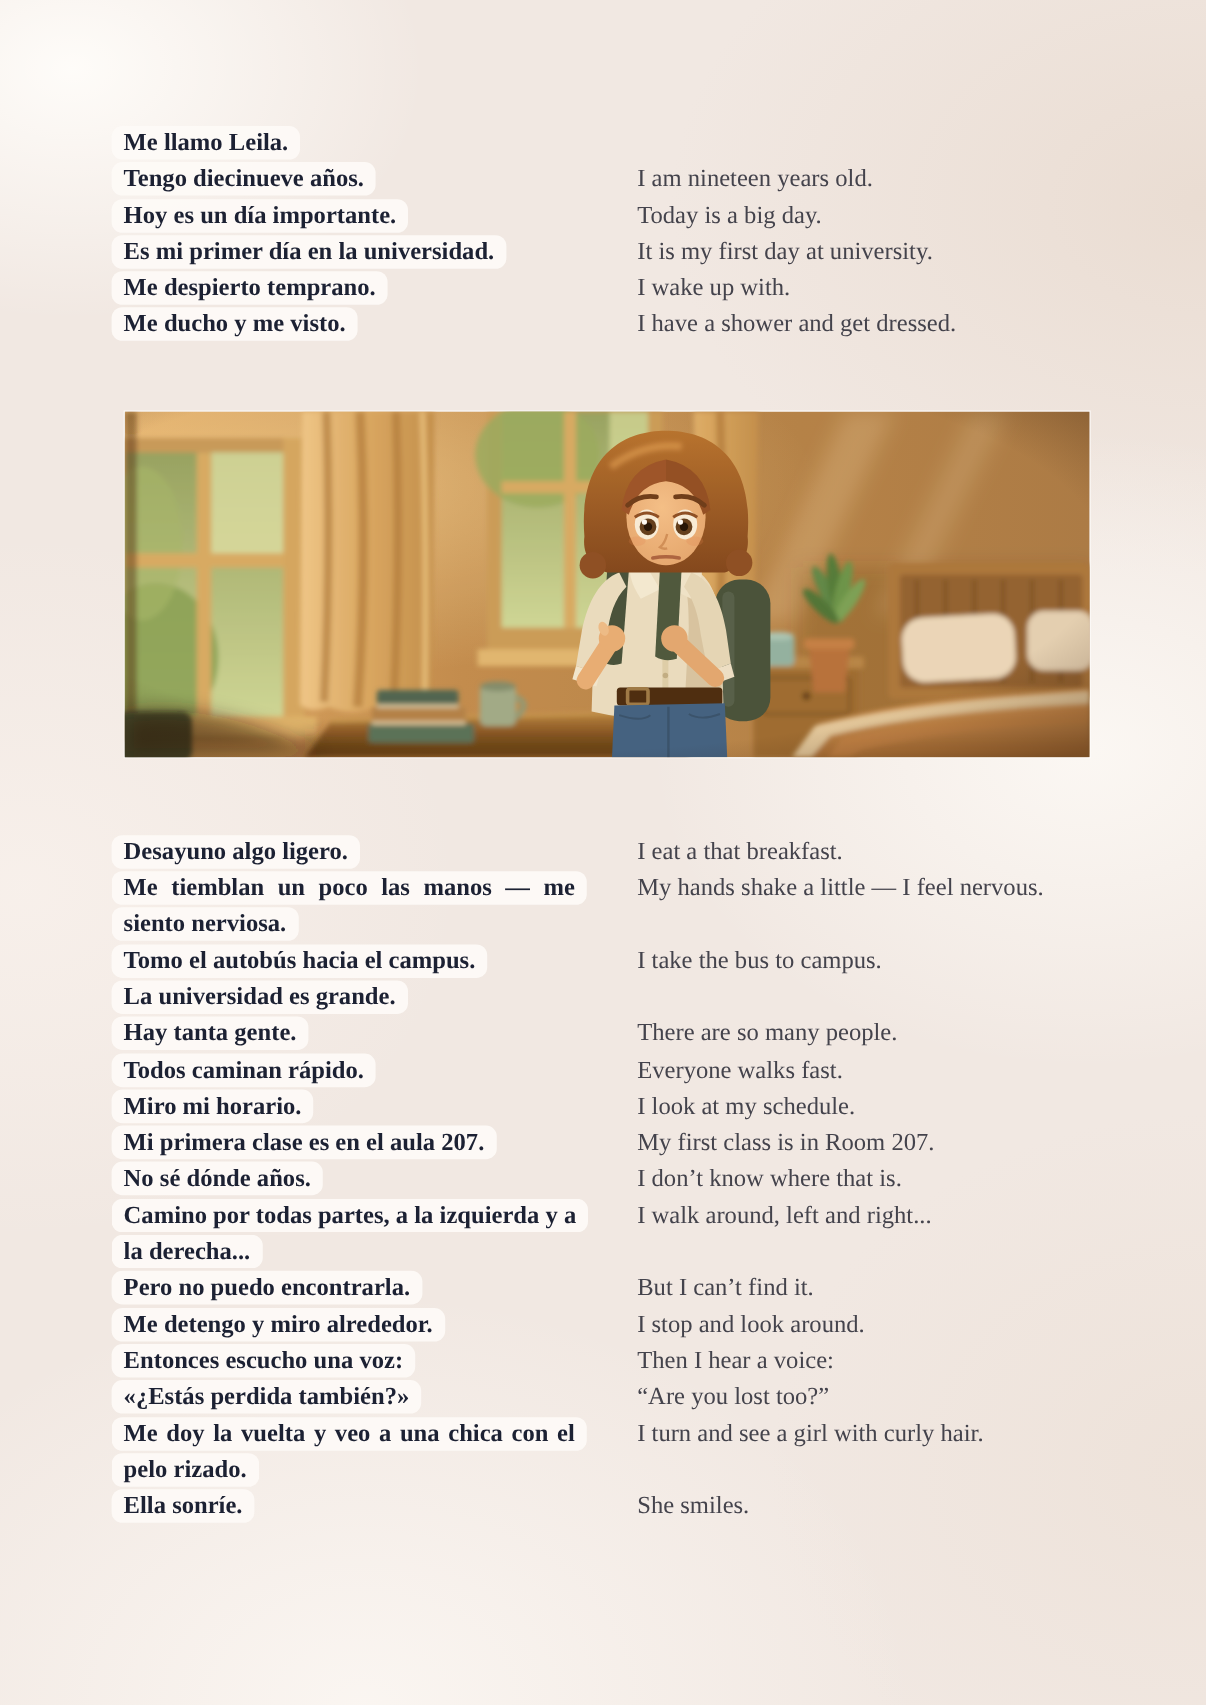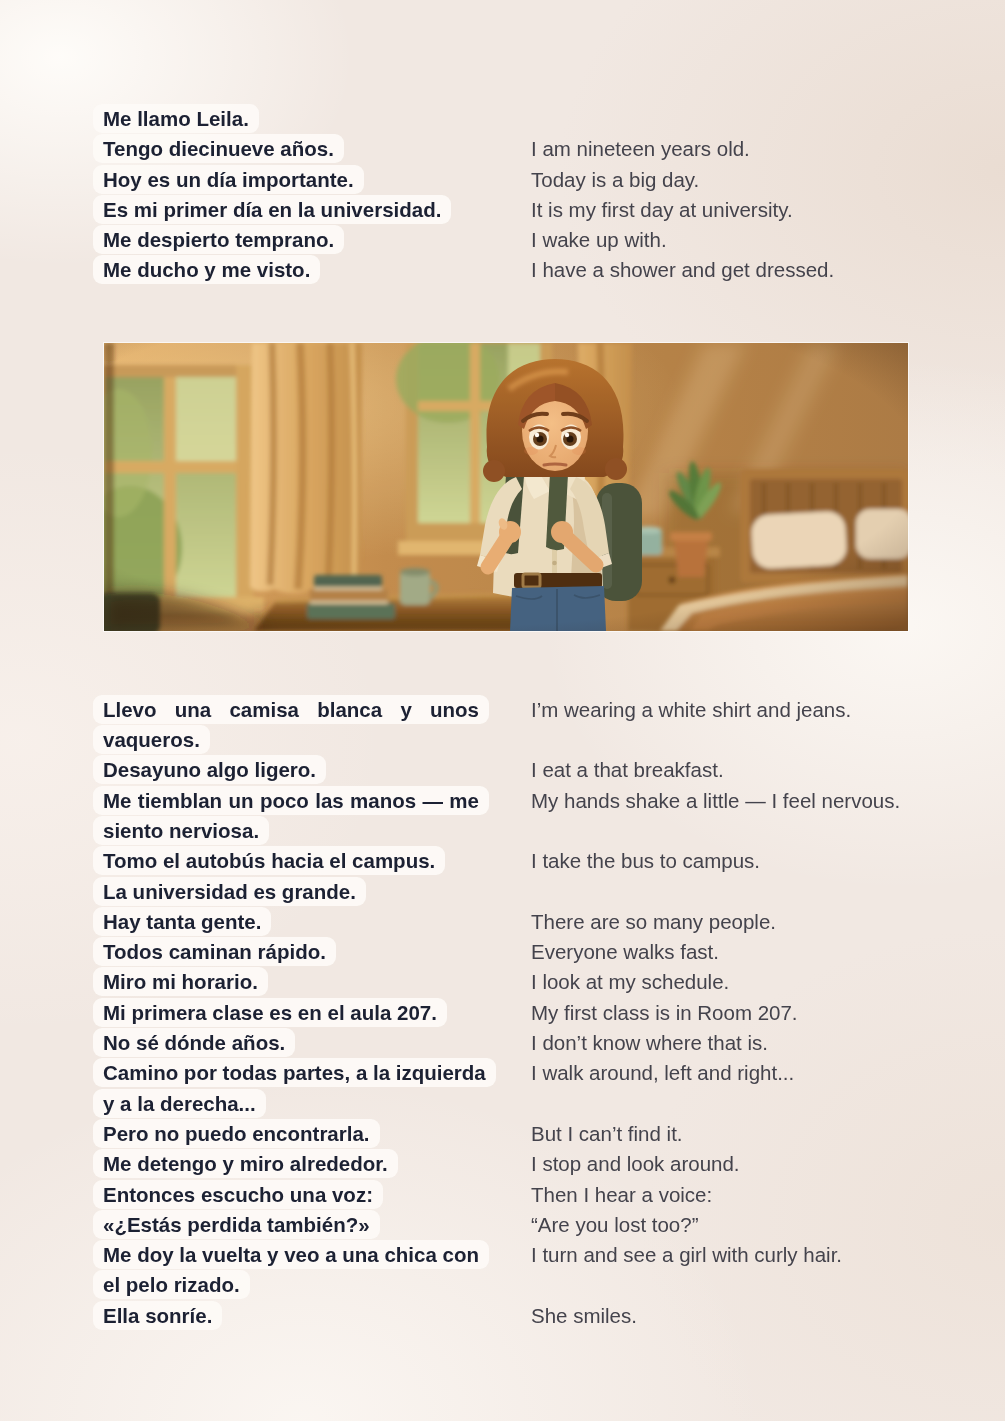--- a/index.html
+++ b/index.html
@@ -8,21 +8,21 @@
     font-family:"Liberation Sans","DejaVu Sans",sans-serif;
     background:
       radial-gradient(420px 300px at 6% 4%, rgba(255,253,250,.95), rgba(255,253,250,0) 70%),
       radial-gradient(520px 380px at 90% 44%, rgba(253,250,246,.85), rgba(253,250,246,0) 70%),
       radial-gradient(620px 430px at 100% 12%, rgba(229,213,200,.60), rgba(229,213,200,0) 72%),
       radial-gradient(520px 420px at 2% 52%, rgba(250,243,238,.70), rgba(250,243,238,0) 70%),
       radial-gradient(640px 480px at 30% 100%, rgba(252,248,244,.85), rgba(252,248,244,0) 72%),
       radial-gradient(520px 420px at 100% 86%, rgba(233,219,207,.45), rgba(233,219,207,0) 70%),
       #f1e8e2;
   }
-  .content{padding:0 83px 0 103px;}
+  .content{padding:0 83px 0 103px;font-family:Liberation Serif, serif;}
   .row{display:grid;grid-template-columns:386px 386px;column-gap:42px;}
   .row p{margin:0;font-size:20.5px;line-height:30.3px;text-align:justify;}
   .es{font-weight:bold;color:#1c2133;}
   .es .hl{
     background:rgba(253,250,246,.94);
     border-radius:9px;
     padding:3px 10px;margin-left:-10px;
     -webkit-box-decoration-break:clone;box-decoration-break:clone;
   }
   .en{color:#44434c;}
@@ -264,24 +264,20 @@
   <path d="M0,252 Q80,240 165,288 L0,288 Z" fill="rgba(45,22,6,.5)" filter="url(#b8)"></path>
   <rect width="804" height="288" fill="rgba(255,150,40,.05)"></rect>
   <rect width="804" height="288" fill="url(#vg)"></rect>
 </svg>
 </div>
 
 <div class="content">
 
   <section class="story">
     <div class="row">
-      <p class="es"><span class="hl">Llevo una camisa blanca y unos vaqueros.</span></p>
-      <p class="en">I’m wearing a white shirt and jeans.</p>
-    </div>
-    <div class="row">
       <p class="es"><span class="hl">Desayuno algo ligero.</span></p>
       <p class="en">I eat a that breakfast.</p>
     </div>
     <div class="row">
       <p class="es"><span class="hl">Me tiemblan un poco las manos — me siento nerviosa.</span></p>
       <p class="en">My hands shake a little — I feel nervous.</p>
     </div>
     <div class="row">
       <p class="es"><span class="hl">Tomo el autobús hacia el campus.</span></p>
       <p class="en">I take the bus to campus.</p>

